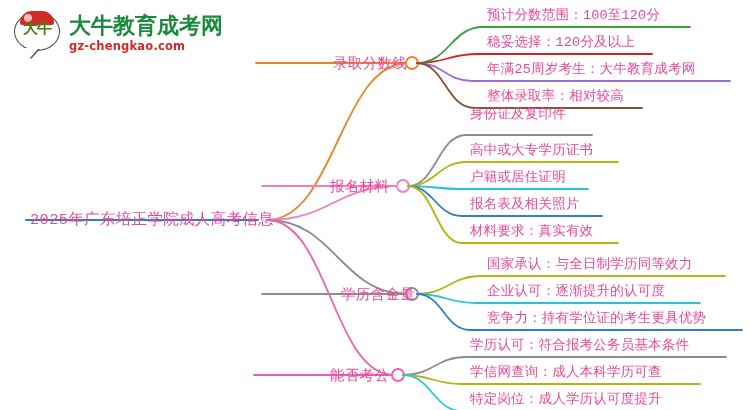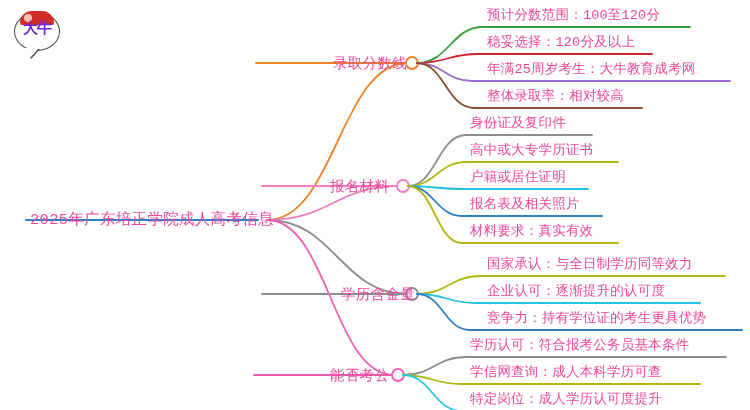--- a/index.html
+++ b/index.html
@@ -86,21 +86,21 @@
     border-radius: 50%;
   }
   .logo-mark-text {
     position: absolute;
     left: 0;
     top: 10px;
     width: 46px;
     text-align: center;
     font-size: 15px;
     font-weight: bold;
-    color: #6d28d9;
+    color: #4d7c0f;
     letter-spacing: -1px;
     line-height: 15px;
     font-family: "DejaVu Sans", sans-serif;
   }
   .logo-text {
     display: flex;
     flex-direction: column;
     justify-content: center;
     line-height: 1;
   }
@@ -193,31 +193,35 @@
       <path d="M 403 375 C 431.32 375, 433.68 411, 462 411" stroke="#25c3de" stroke-width="1.8" fill="none" stroke-linecap="round"></path>
       <line x1="462" x2="700" y1="411" y2="411" stroke="#25c3de" stroke-width="1.8" stroke-linecap="round"></line>
     </svg>
 
   <div class="logo-wrap">
     <div class="logo-mark">
       <div class="logo-bubble"></div>
       <div class="logo-cap"></div>
       <div class="logo-mark-text">大牛</div>
     </div>
+    <div class="logo-text">
+      <div class="logo-cn">大牛教育成考网</div>
+      <div class="logo-url">gz-chengkao.com</div>
+    </div>
   </div>
 
   <div id="nodes">
       <div class="node root-node" style="left: 30px; top: 213px;">2025年广东培正学院成人高考信息</div>
       <div class="node branch-node" style="left: 333px; top: 57px;">录取分数线</div>
       <div class="node leaf-node" style="left: 487px; top: 9px;">预计分数范围：100至120分</div>
       <div class="node leaf-node" style="left: 487px; top: 36px;">稳妥选择：120分及以上</div>
       <div class="node leaf-node" style="left: 487px; top: 63px;">年满25周岁考生：大牛教育成考网</div>
       <div class="node leaf-node" style="left: 487px; top: 90px;">整体录取率：相对较高</div>
       <div class="node branch-node" style="left: 330px; top: 180px;">报名材料</div>
-      <div class="node leaf-node" style="left: 470px; top: 117px;">身份证及复印件</div>
+      <div class="node leaf-node" style="left: 470px; top: 108px;">身份证及复印件</div>
       <div class="node leaf-node" style="left: 470px; top: 144px;">高中或大专学历证书</div>
       <div class="node leaf-node" style="left: 470px; top: 171px;">户籍或居住证明</div>
       <div class="node leaf-node" style="left: 470px; top: 198px;">报名表及相关照片</div>
       <div class="node leaf-node" style="left: 470px; top: 225px;">材料要求：真实有效</div>
       <div class="node branch-node" style="left: 333px; top: 288px; padding-left: 8px;">学历含金量</div>
       <div class="node leaf-node" style="left: 487px; top: 258px;">国家承认：与全日制学历同等效力</div>
       <div class="node leaf-node" style="left: 487px; top: 285px; text-align: right;">企业认可：逐渐提升的认可度</div>
       <div class="node leaf-node" style="left: 487px; top: 312px;">竞争力：持有学位证的考生更具优势</div>
       <div class="node branch-node" style="left: 330px; top: 369px;">能否考公</div>
       <div class="node leaf-node" style="left: 470px; top: 339px;">学历认可：符合报考公务员基本条件</div>

